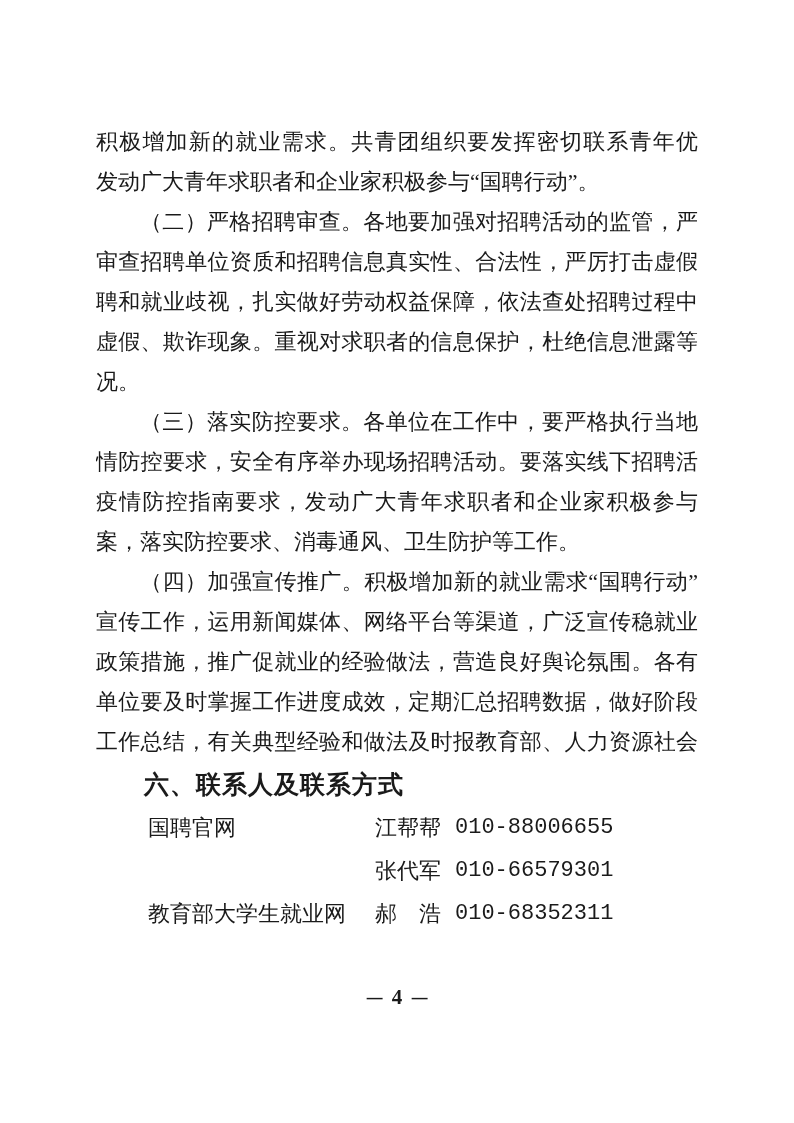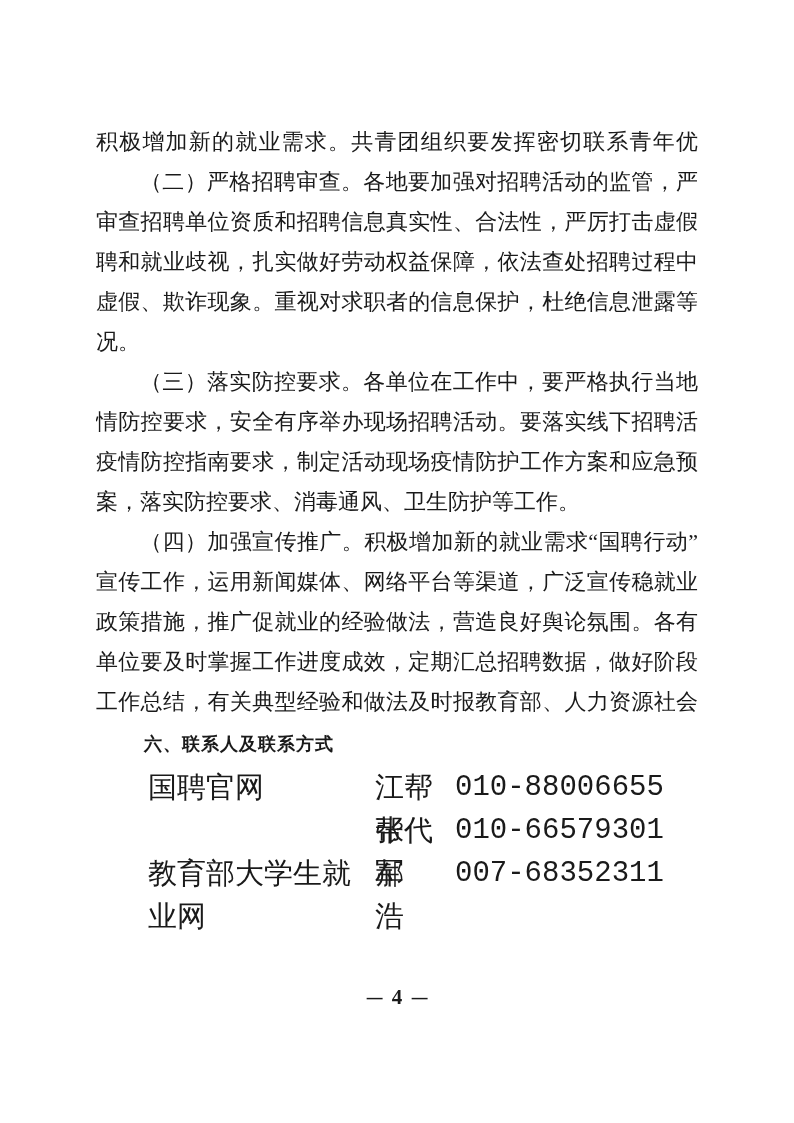--- a/index.html
+++ b/index.html
@@ -28,28 +28,28 @@
   .jl {
     white-space: normal;
     text-align: justify;
     text-align-last: justify;
     text-justify: inter-character;
   }
   .indent { text-indent: 44px; }
   .section-heading {
     height: 44px; line-height: 44px;
     padding-left: 48px;
-    font-size: 18px; font-weight: bold;
+    font-size: 25px; font-weight: bold;
     font-family: "Liberation Sans", "DejaVu Sans", sans-serif;
     letter-spacing: 1px;
   }
   .contact-row {
     display: flex;
     height: 43px; line-height: 43px;
-    font-size: 29px;
+    font-size: 22px;
   }
   .c-org  { width: 279px; padding-left: 52px; }
   .c-person { width: 80px; }
   .c-phone { flex: 1; font-family: Liberation Mono, monospace; }
   .footer {
     position: absolute;
     top: 983px; left: 0; width: 794px;
     text-align: center;
     font-size: 21px; font-weight: bold;
     line-height: 28px;
@@ -59,34 +59,35 @@
 </style>
 </head>
 <body>
 
 <div class="page">
 
   <div class="content">
 
     <div>
       <div class="line jl">积极增加新的就业需求。共青团组织要发挥密切联系青年优势，</div>
+      <div class="line">发动广大青年求职者和企业家积极参与“国聘行动”。</div>
     </div>
 
     <div>
       <div class="line jl indent">（二）严格招聘审查。各地要加强对招聘活动的监管，严格</div>
       <div class="line jl">审查招聘单位资质和招聘信息真实性、合法性，严厉打击虚假招</div>
       <div class="line jl">聘和就业歧视，扎实做好劳动权益保障，依法查处招聘过程中的</div>
       <div class="line jl">虚假、欺诈现象。重视对求职者的信息保护，杜绝信息泄露等情</div>
       <div class="line">况。</div>
     </div>
 
     <div>
       <div class="line jl indent">（三）落实防控要求。各单位在工作中，要严格执行当地疫</div>
       <div class="line jl">情防控要求，安全有序举办现场招聘活动。要落实线下招聘活动</div>
-      <div class="line jl">疫情防控指南要求，制定活动现场疫情防护工作方案和应急预</div>
+      <div class="line jl">疫情防控指南要求，发动广大青年求职者和企业家积极参与</div>
       <div class="line">案，落实防控要求、消毒通风、卫生防护等工作。</div>
     </div>
 
     <div>
       <div class="line jl indent">（四）加强宣传推广。积极增加新的就业需求“国聘行动”</div>
       <div class="line jl">宣传工作，运用新闻媒体、网络平台等渠道，广泛宣传稳就业的</div>
       <div class="line jl">政策措施，推广促就业的经验做法，营造良好舆论氛围。各有关</div>
       <div class="line jl">单位要及时掌握工作进度成效，定期汇总招聘数据，做好阶段性</div>
       <div class="line jl">工作总结，有关典型经验和做法及时报教育部、人力资源社会保</div>
     </div>
@@ -100,21 +101,21 @@
         <div class="c-phone">010-88006655</div>
       </div>
       <div class="contact-row">
         <div class="c-org"></div>
         <div class="c-person">张代军</div>
         <div class="c-phone">010-66579301</div>
       </div>
       <div class="contact-row">
         <div class="c-org">教育部大学生就业网</div>
         <div class="c-person">郝　浩</div>
-        <div class="c-phone">007-68352311</div>
+        <div class="c-phone">010-68352311</div>
       </div>
     </div>
 
   </div>
 
   <div class="footer">
     <span class="dash">—</span><span class="num">4</span><span class="dash">—</span>
   </div>
 
 </div>

